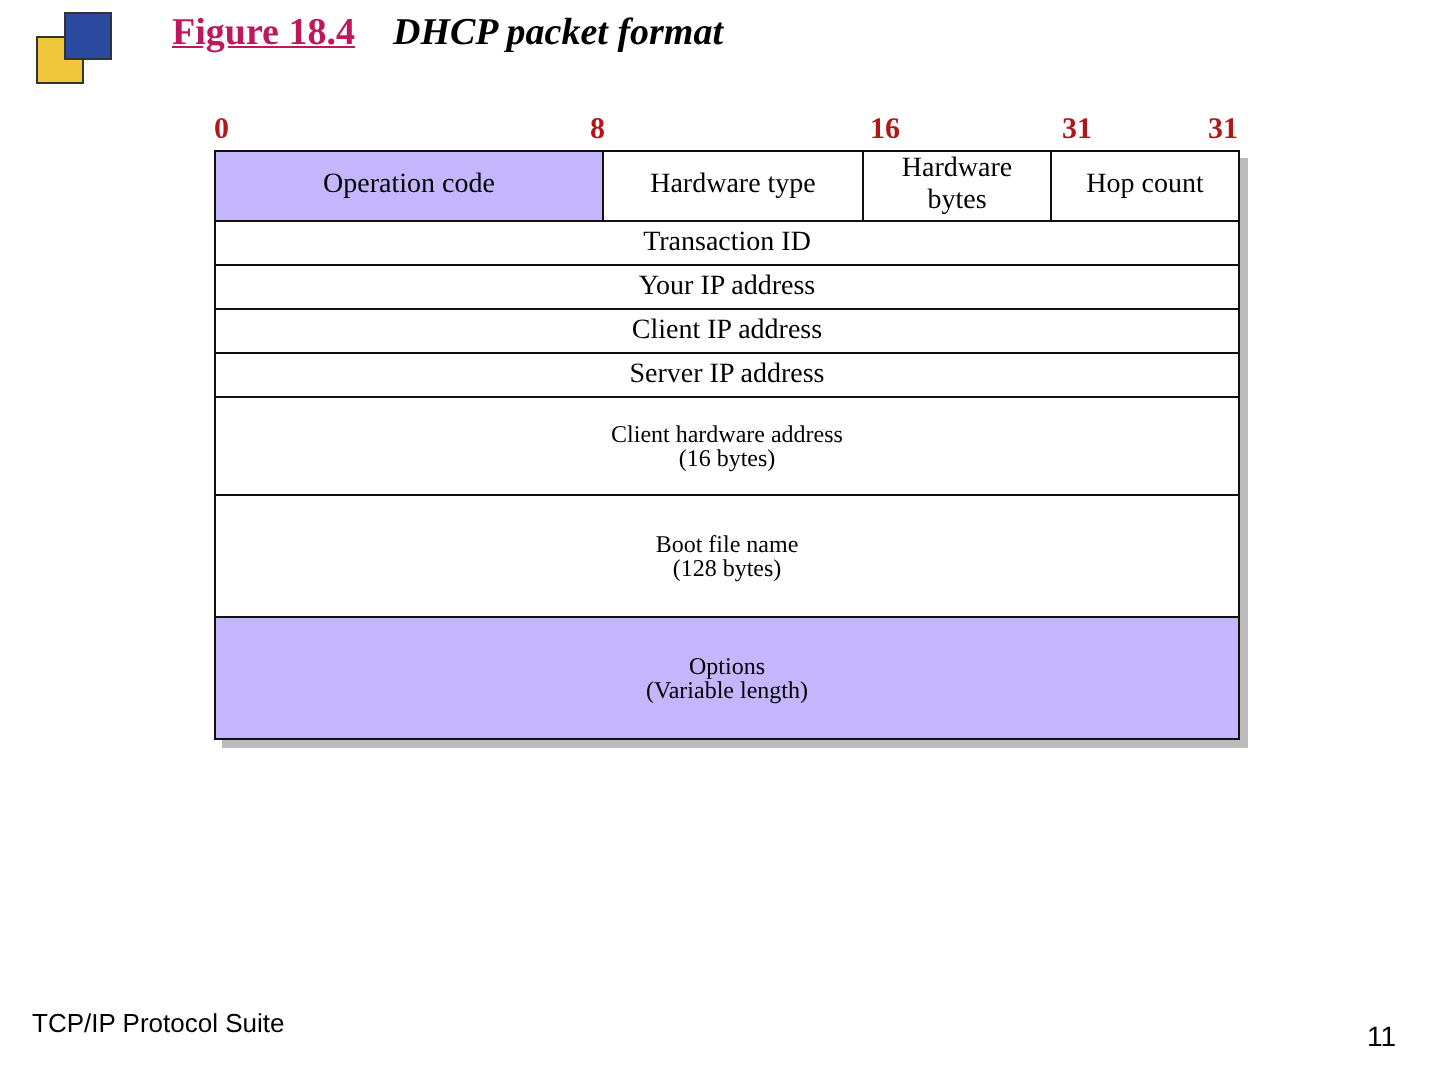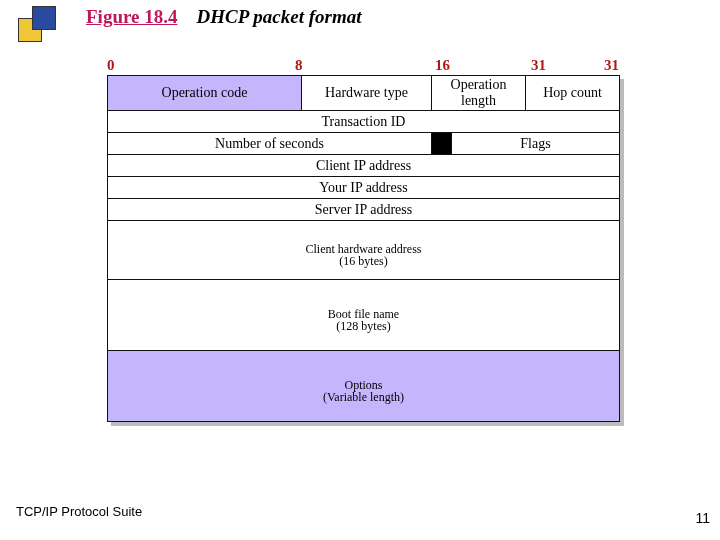--- a/index.html
+++ b/index.html
@@ -14,29 +14,29 @@
   .diagram{position:absolute;left:107px;top:57px;width:512px}
   .bits{position:relative;height:18px;font-weight:bold;font-size:15px;color:#b21717}
   .bits span{position:absolute;top:0}
   .b0{left:0}
   .b8{left:188px}
   .b16{left:328px}
   .b24{left:424px}
   .b31{right:0}
   .tbl{width:512px;border-collapse:collapse;table-layout:fixed;box-shadow:4px 4px 0 #bbb}
   .tbl td{border:1px solid #111;text-align:center;vertical-align:middle;font-size:14px;padding:1px 4px;height:19px;background:#fff}
-  .tbl td.sub{font-size:12px;line-height:12px;padding-top:11px}
+  .tbl td.sub{font-size:12px;line-height:12px;padding-top:1px}
   .tbl td.pink{background:#c4b5fd}
   .tbl td.flagbar{background:#000;color:#000}
   .tbl td.flags{background:#fff}
   .tbl .tall td{height:46px}
   .tbl .taller td{height:58px}
   .tbl .opt td{height:58px}
   .footer{position:absolute;left:16px;bottom:21px;font-family:Verdana,Arial,sans-serif;font-weight:normal;font-size:13px}
-  .pagenum{position:absolute;right:10px;bottom:14px;font-family:Arial,sans-serif;font-size:14px}
+  .pagenum{position:absolute;right:22px;bottom:14px;font-family:Arial,sans-serif;font-size:14px}
 </style>
 </head>
 <body>
 
 <div class="slide">
   <div class="bullet">
     <div class="sq sq1"></div>
     <div class="sq sq2"></div>
   </div>
 
@@ -60,36 +60,31 @@
         <col style="width:194px">
           <col style="width:130px">
           <col style="width:20px">
           <col style="width:74px">
           <col style="width:94px">
       </colgroup>
       <tbody>
           <tr>
         <td class="pink">Operation code</td>
         <td>Hardware type</td>
-        <td colspan="2">Operation length</td>
+        <td colspan="2">Hardware bytes</td>
         <td>Hop count</td>
       </tr>
       <tr>
         <td colspan="5">Transaction ID</td>
       </tr>
       <tr>
-        <td colspan="2">Number of seconds</td>
-        <td class="flagbar"></td>
-        <td class="flags" colspan="2">Flags</td>
-      </tr>
+            <td colspan="5">Your IP address</td>
+          </tr>
       <tr>
             <td colspan="5">Client IP address</td>
-          </tr>
-      <tr>
-            <td colspan="5">Your IP address</td>
           </tr>
       <tr>
             <td colspan="5">Server IP address</td>
           </tr>
       <tr class="tall">
         <td colspan="5" class="sub">
           <span>Client hardware address</span><br>
           <span>(16 bytes)</span>
         </td>
       </tr>

